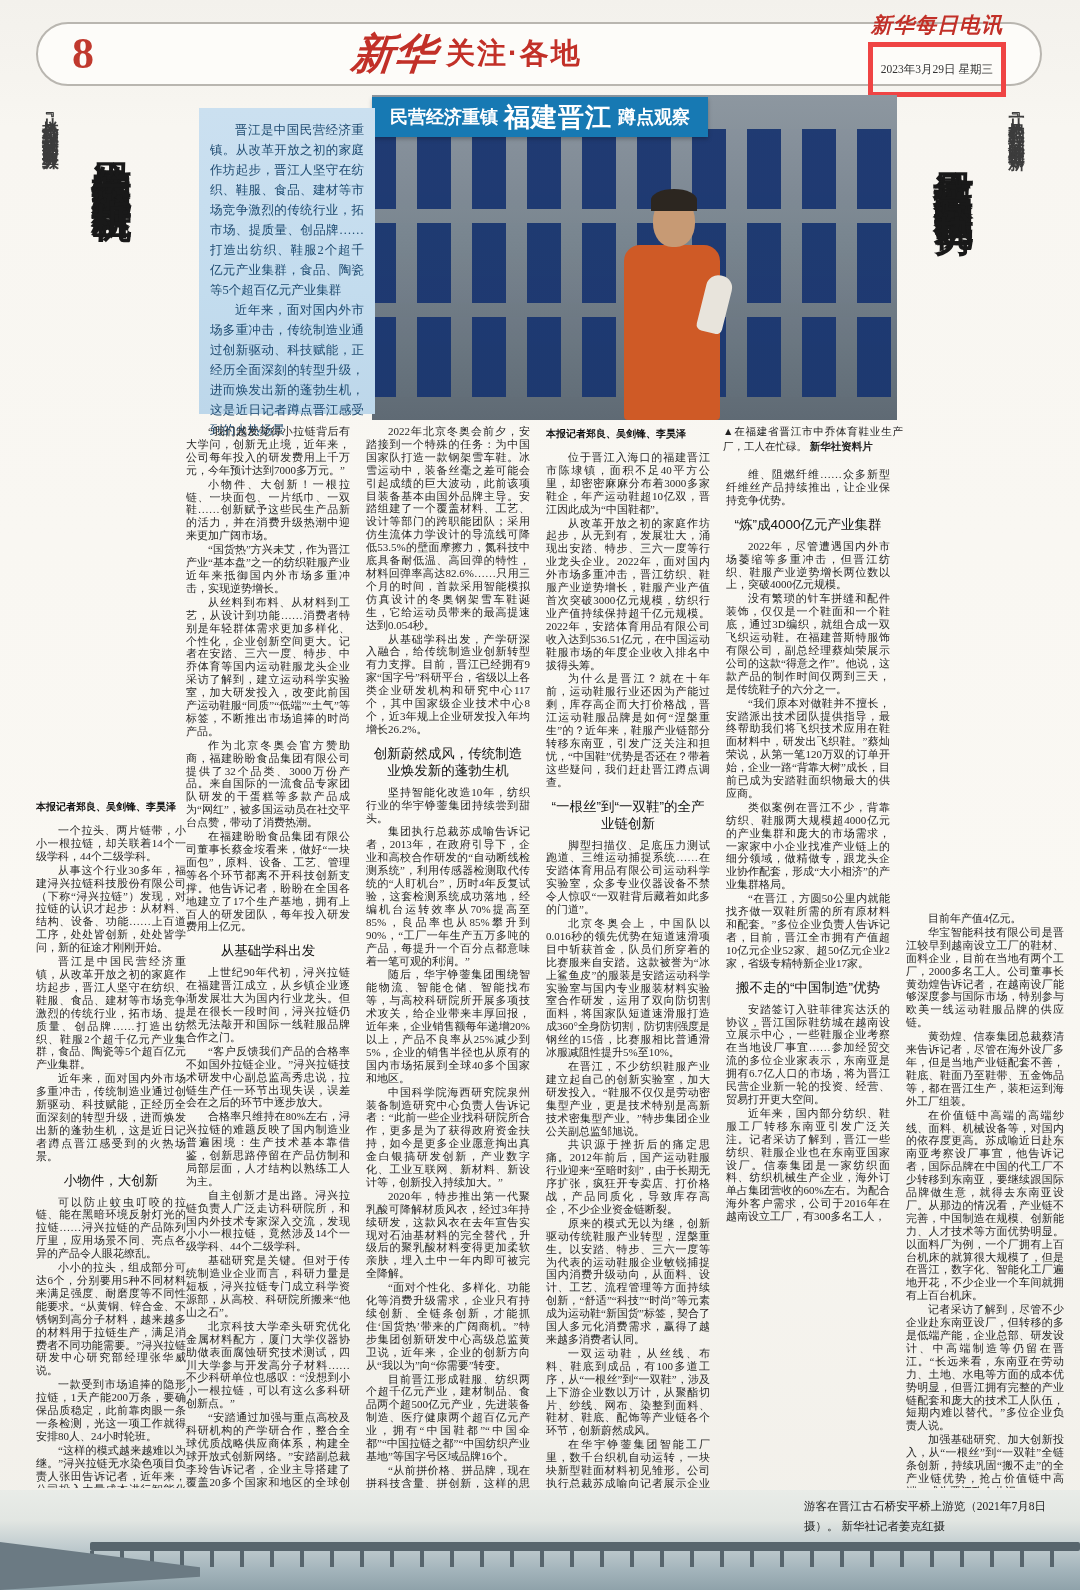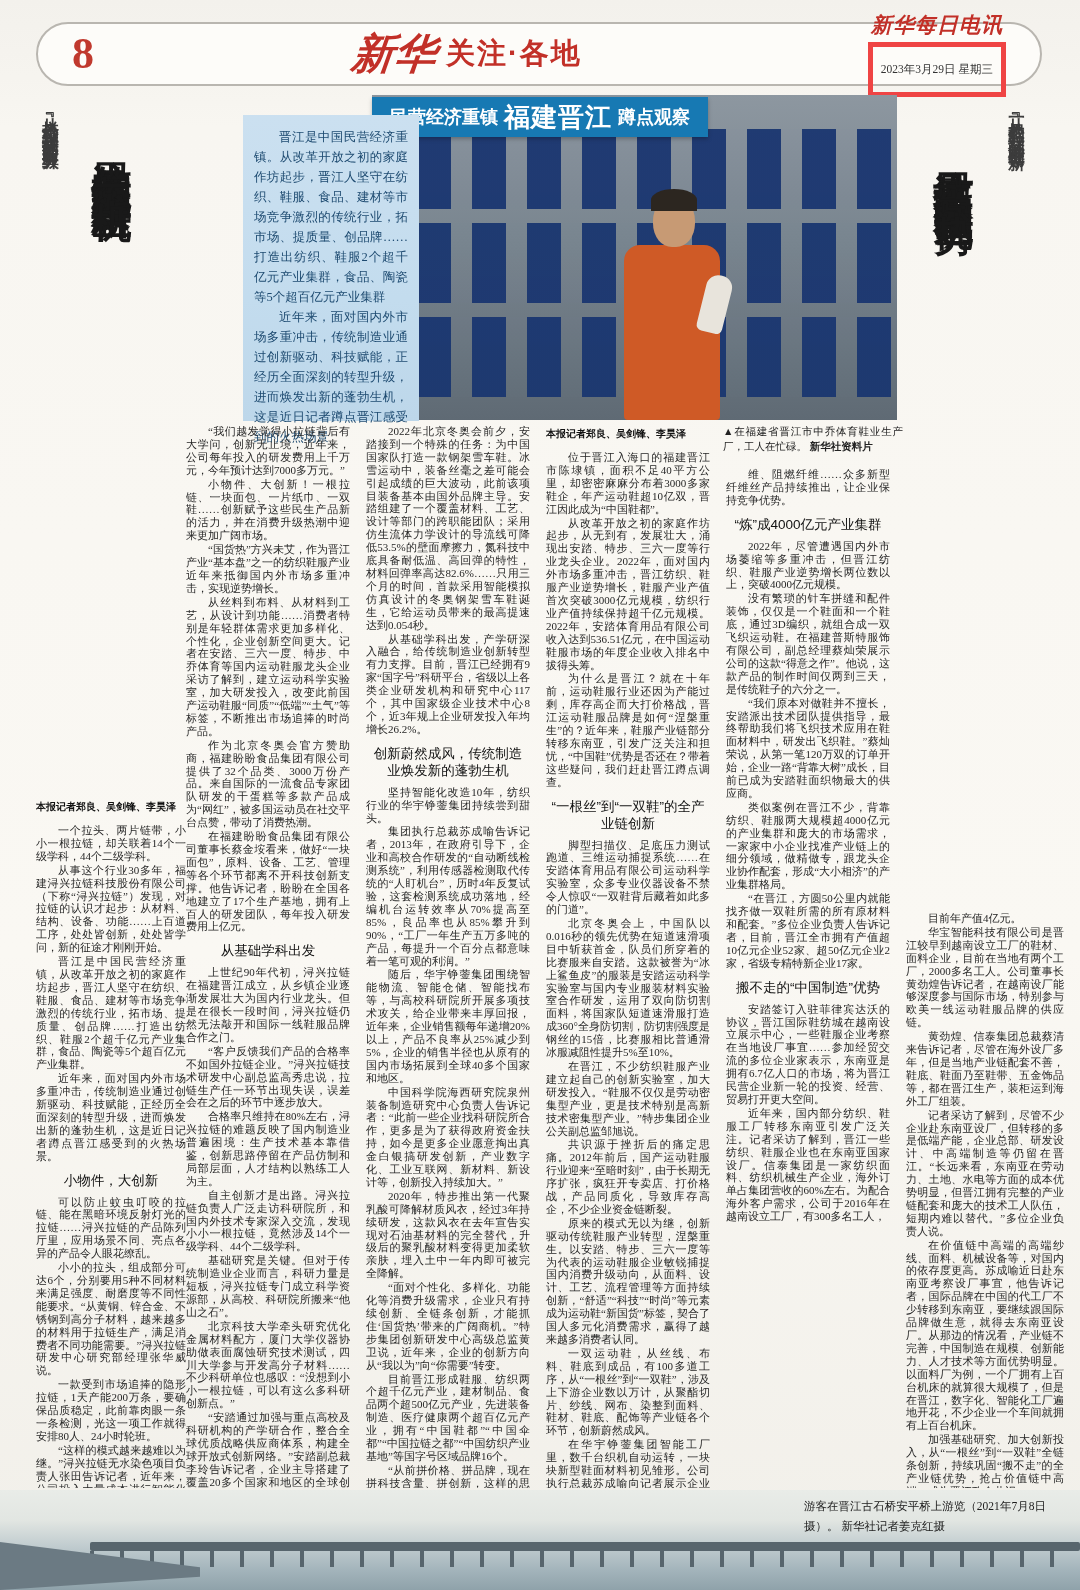--- a/index.html
+++ b/index.html
@@ -44,23 +44,23 @@
   .worker-hair{position:absolute;left:279px;top:94px;width:46px;height:22px;background:#2c2620;border-radius:50% 50% 0 0;}
   .last-in-hand{position:absolute;left:330px;top:180px;width:26px;height:58px;background:#e8e4dc;border-radius:12px 12px 6px 6px;transform:rotate(14deg);}
   .banner{
     position:absolute;left:372px;top:97px;height:40px;background:#1779b3;color:#fff;
     display:flex;align-items:flex-end;gap:6px;padding:0 18px;box-sizing:border-box;
     font-family:"Liberation Sans","DejaVu Sans",sans-serif;box-shadow:0 2px 4px rgba(0,0,0,.25);
   }
   .banner .b-small{font-size:18px;font-weight:700;line-height:40px;}
   .banner .b-big{font-size:26px;font-weight:900;line-height:40px;letter-spacing:1px;}
   .lede-box{
-    position:absolute;left:199px;top:115px;width:176px;height:306px;box-sizing:border-box;
+    position:absolute;left:199px;top:108px;width:176px;height:306px;box-sizing:border-box;
     background:linear-gradient(180deg,#cbe0f0 0%,#c3dcee 60%,#bdd7ea 100%);
-    padding:12px 11px;color:#1d4a70;margin-left:44px;
+    padding:12px 11px;color:#1d4a70;
   }
   .lede-para{font-size:12.5px;line-height:20px;text-indent:2em;text-align:justify;margin:0;font-weight:500;}
   .photo-caption{
     position:absolute;left:723px;top:424px;width:180px;font-size:10.5px;line-height:15px;
     color:#222;text-align:justify;
   }
   .photo-caption .credit{font-weight:700;font-family:"Liberation Sans",sans-serif;}
   
   .col{position:absolute;overflow:hidden;}
   .para{font-size:11px;line-height:12.9px;text-indent:2em;text-align:justify;margin:0 0 1px;color:#262626;}
@@ -202,22 +202,22 @@
     <p class="para">类似案例在晋江不少，背靠纺织、鞋服两大规模超4000亿元的产业集群和庞大的市场需求，一家家中小企业找准产业链上的细分领域，做精做专，跟龙头企业协作配套，形成“大小相济”的产业集群格局。</p>
     <p class="para">“在晋江，方圆50公里内就能找齐做一双鞋所需的所有原材料和配套。”多位企业负责人告诉记者，目前，晋江全市拥有产值超10亿元企业52家、超50亿元企业2家，省级专精特新企业17家。</p>
     <h3 class="subhead">搬不走的“中国制造”优势</h3>
     <p class="para">安踏签订入驻菲律宾达沃的协议，晋江国际鞋纺城在越南设立展示中心，一些鞋服企业考察在当地设厂事宜……参加经贸交流的多位企业家表示，东南亚是拥有6.7亿人口的市场，将为晋江民营企业新一轮的投资、经营、贸易打开更大空间。</p>
     <p class="para">近年来，国内部分纺织、鞋服工厂转移东南亚引发广泛关注。记者采访了解到，晋江一些纺织、鞋服企业也在东南亚国家设厂。信泰集团是一家纺织面料、纺织机械生产企业，海外订单占集团营收的60%左右。为配合海外客户需求，公司于2016年在越南设立工厂，有300多名工人，</p>
   </div>
 <div class="col" id="col6">
     <p class="para">目前年产值4亿元。</p>
     <p class="para">华宝智能科技有限公司是晋江较早到越南设立工厂的鞋材、面料企业，目前在当地有两个工厂，2000多名工人。公司董事长黄劲煌告诉记者，在越南设厂能够深度参与国际市场，特别参与欧美一线运动鞋服品牌的供应链。</p>
     <p class="para">黄劲煌、信泰集团总裁蔡清来告诉记者，尽管在海外设厂多年，但是当地产业链配套不善，鞋底、鞋面乃至鞋带、五金饰品等，都在晋江生产，装柜运到海外工厂组装。</p>
+    <p class="para">在价值链中高端的高端纱线、面料、机械设备等，对国内的依存度更高。苏成喻近日赴东南亚考察设厂事宜，他告诉记者，国际品牌在中国的代工厂不少转移到东南亚，要继续跟国际品牌做生意，就得去东南亚设厂。从那边的情况看，产业链不完善，中国制造在规模、创新能力、人才技术等方面优势明显。以面料厂为例，一个厂拥有上百台机床的就算很大规模了，但是在晋江，数字化、智能化工厂遍地开花，不少企业一个车间就拥有上百台机床。</p>
     <p class="para">记者采访了解到，尽管不少企业赴东南亚设厂，但转移的多是低端产能，企业总部、研发设计、中高端制造等仍留在晋江。“长远来看，东南亚在劳动力、土地、水电等方面的成本优势明显，但晋江拥有完整的产业链配套和庞大的技术工人队伍，短期内难以替代。”多位企业负责人说。</p>
-    <p class="para">在价值链中高端的高端纱线、面料、机械设备等，对国内的依存度更高。苏成喻近日赴东南亚考察设厂事宜，他告诉记者，国际品牌在中国的代工厂不少转移到东南亚，要继续跟国际品牌做生意，就得去东南亚设厂。从那边的情况看，产业链不完善，中国制造在规模、创新能力、人才技术等方面优势明显。以面料厂为例，一个厂拥有上百台机床的就算很大规模了，但是在晋江，数字化、智能化工厂遍地开花，不少企业一个车间就拥有上百台机床。</p>
     <p class="para">加强基础研究、加大创新投入，从“一根丝”到“一双鞋”全链条创新，持续巩固“搬不走”的全产业链优势，抢占价值链中高端，成为晋江政企共识。</p>
   </div>
 
 <div class="photo-bottom">
   <div class="bridge-bar"></div>
   <div class="bridge-posts"></div>
   <div class="bridge-deck"></div>
 </div>
 <div class="bottom-caption">
   <span>游客在晋江古石桥安平桥上游览（2021年7月8日摄）。</span>

